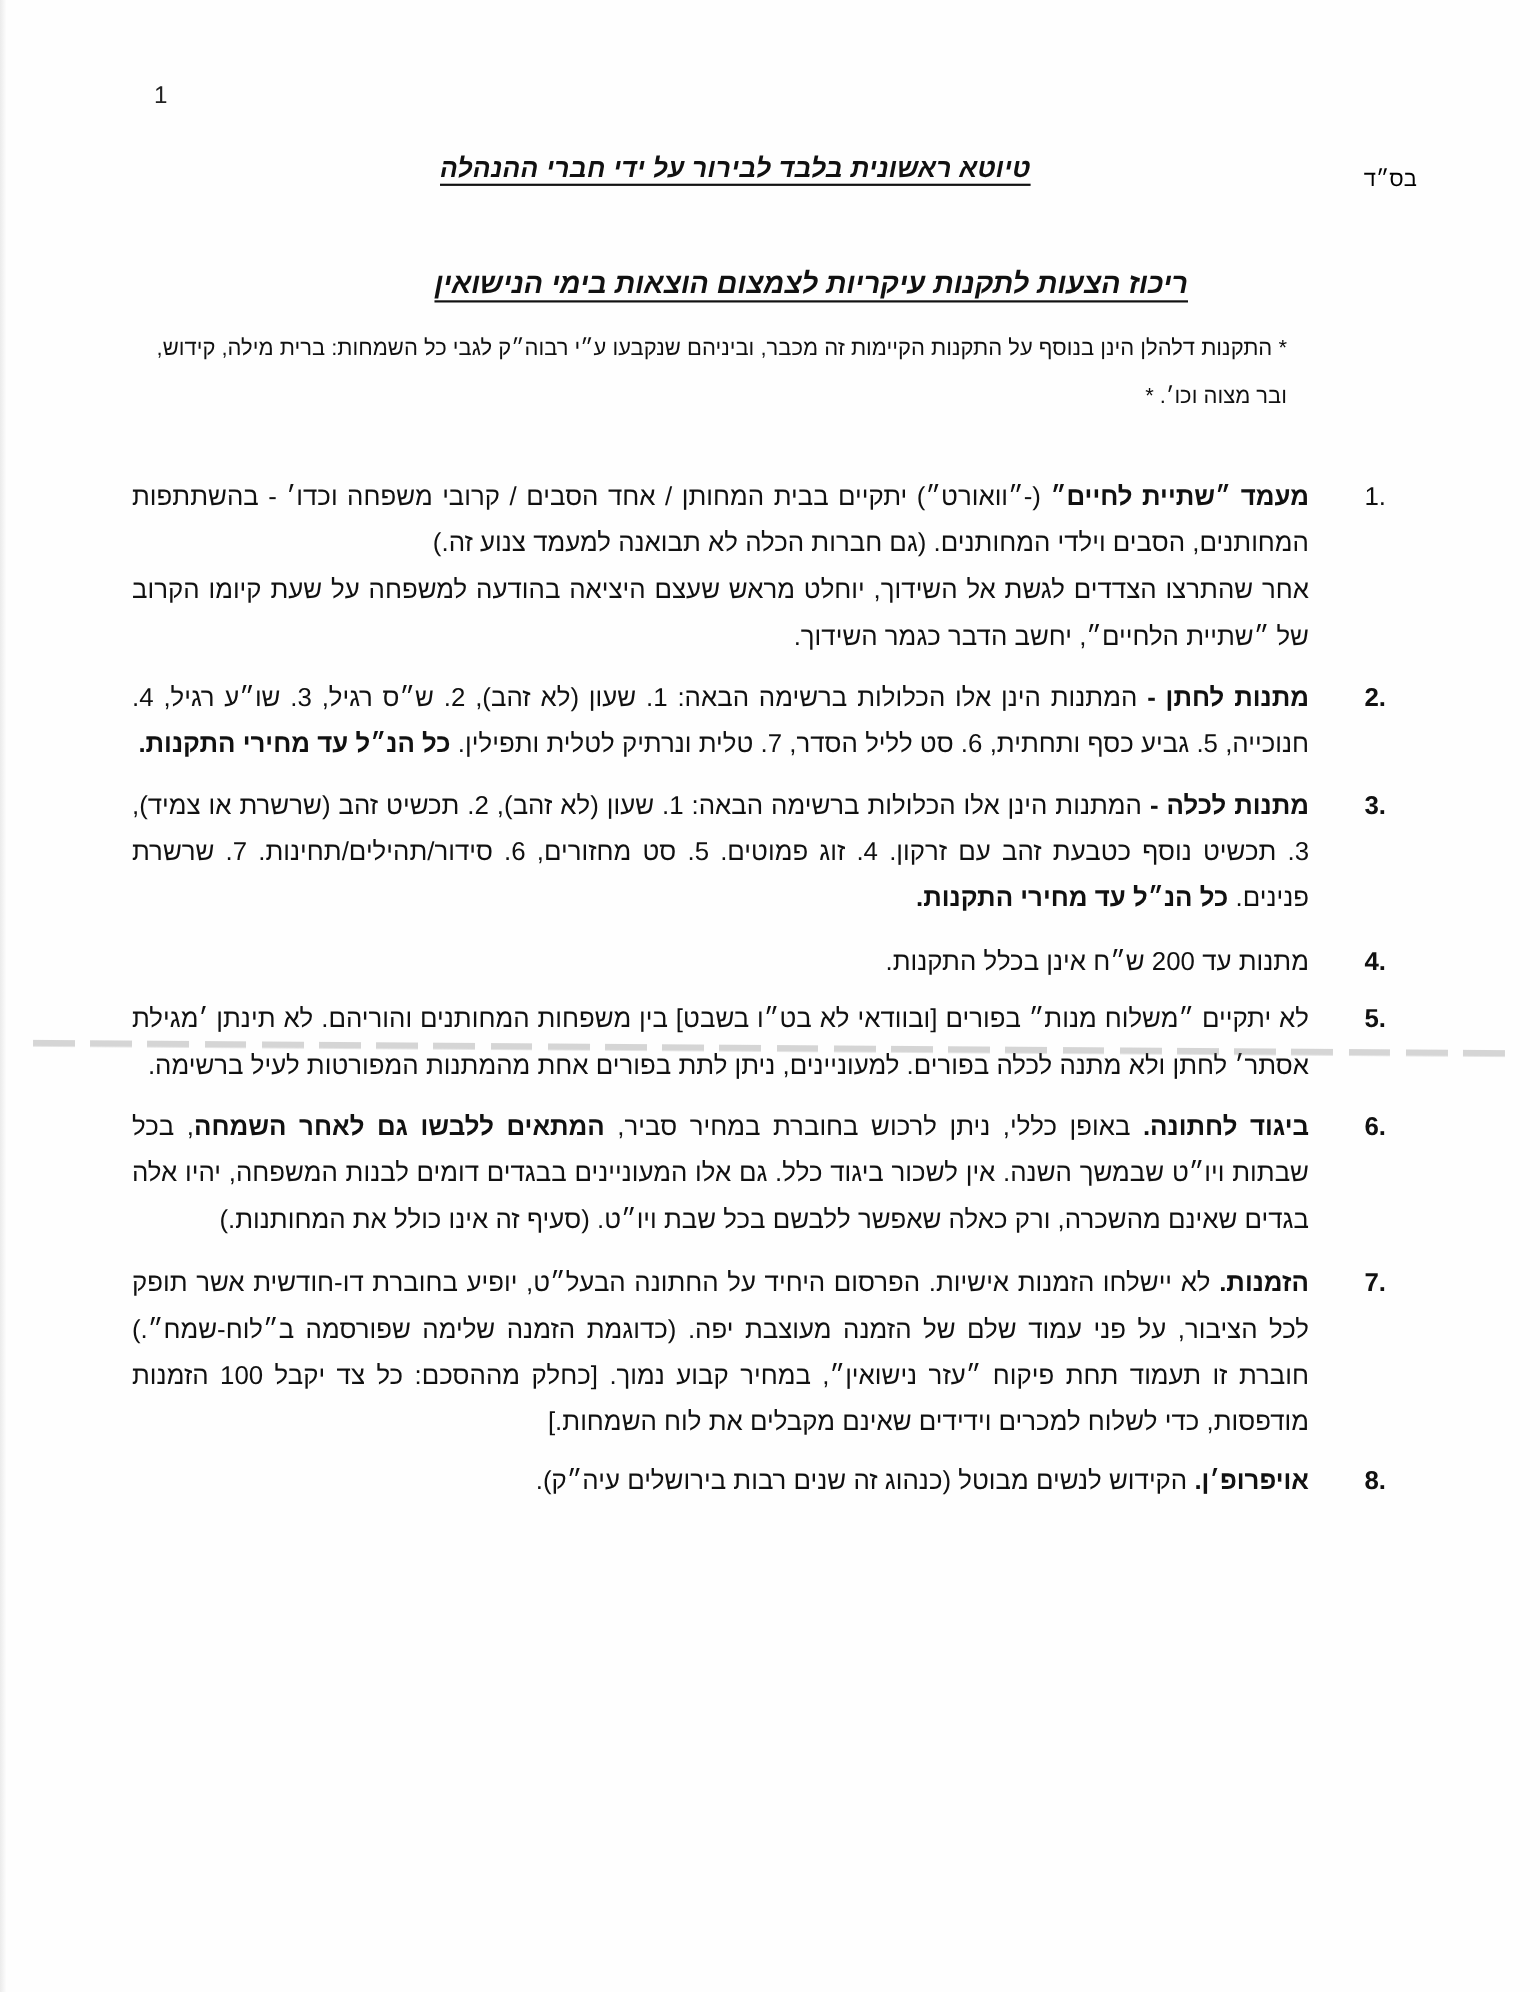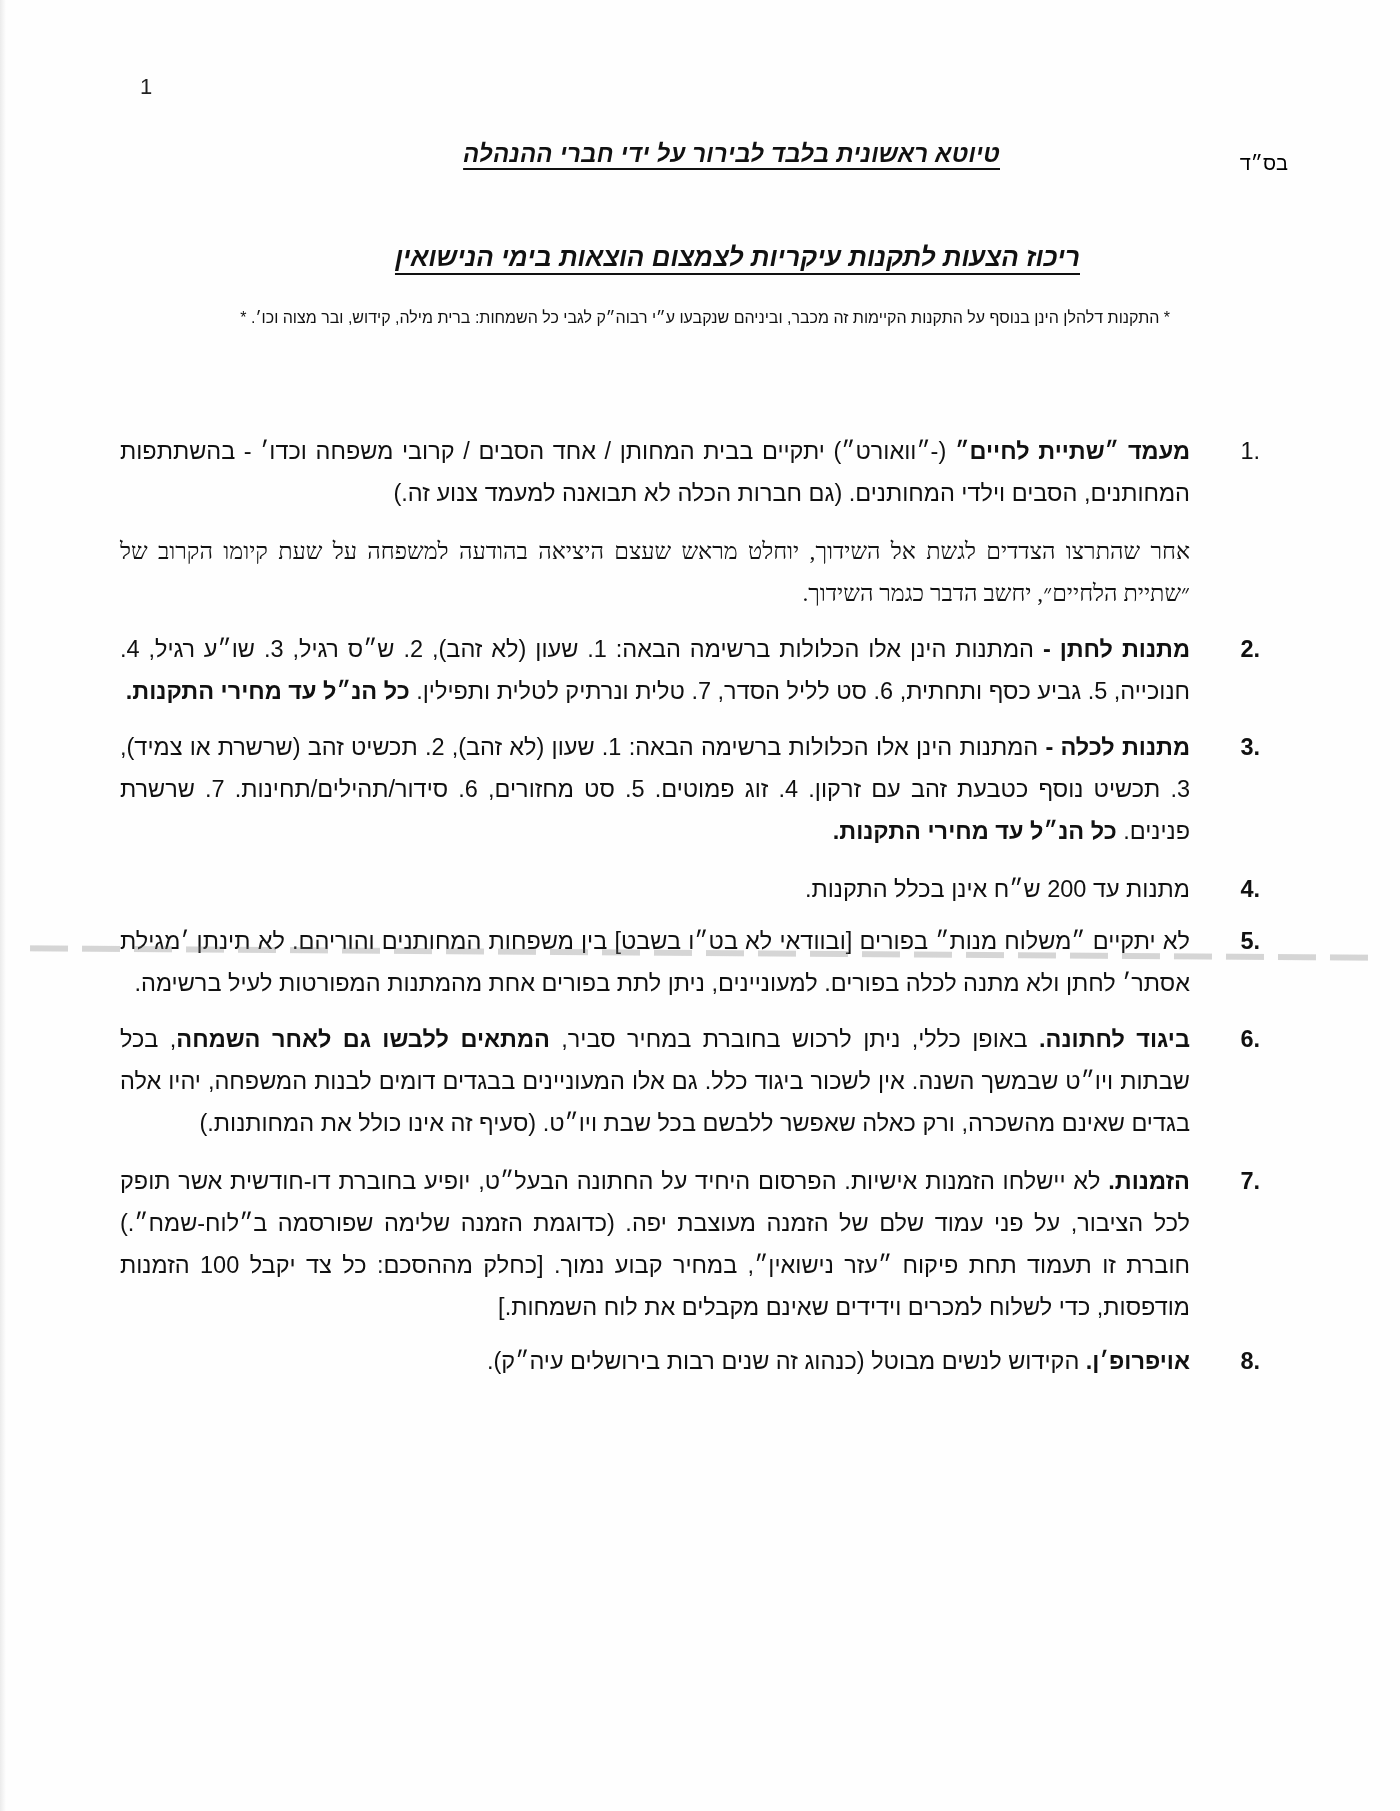--- a/index.html
+++ b/index.html
@@ -35,21 +35,21 @@
       font-size: 20px;
       direction: rtl;
       font-family: "Liberation Sans", sans-serif;
       color: #000000;
     }
     .draft-title {
       position: absolute;
       left: 400px;
       width: 600px;
       top: 140px;
-      text-align: right;
+      text-align: left;
       direction: rtl;
       font-size: 24px;
       font-weight: bold;
       font-style: italic;
       letter-spacing: 0.2px;
       text-decoration: underline;
       text-decoration-thickness: 2px;
       text-underline-offset: 6px;
       font-family: "Liberation Sans", sans-serif;
     }
@@ -68,21 +68,21 @@
       text-underline-offset: 7px;
       font-family: "Liberation Sans", sans-serif;
     }
     .intro {
       position: absolute;
       left: 125px;
       width: 1045px;
       top: 296px;
       direction: rtl;
       text-align: right;
-      font-size: 16px;
+      font-size: 20px;
       line-height: 43px;
       font-family: "Liberation Sans", sans-serif;
     }
     .items {
       position: absolute;
       left: 120px;
       width: 1140px;
       top: 430px;
       direction: rtl;
       font-family: "Liberation Sans", sans-serif;
@@ -102,22 +102,21 @@
       width: 40px;
       text-align: left;
       font-weight: bold;
       direction: ltr;
     }
     .item-num.light { font-weight: normal; }
     .para {
       margin: 0;
     }
     .para + .para {
-      margin-top: 16px;
-      font-family: Liberation Serif, serif;
+      margin-top: 1px;
     }
     b, .b {
       font-weight: bold;
     }
     .item-1 { margin-top: 0; }
     .item-2 { margin-top: 14px; }
     .item-3 { margin-top: 14px; }
     .item-4 { margin-top: 16px; }
     .item-5 { margin-top: 10px; }
     .item-6 { margin-top: 14px; }

